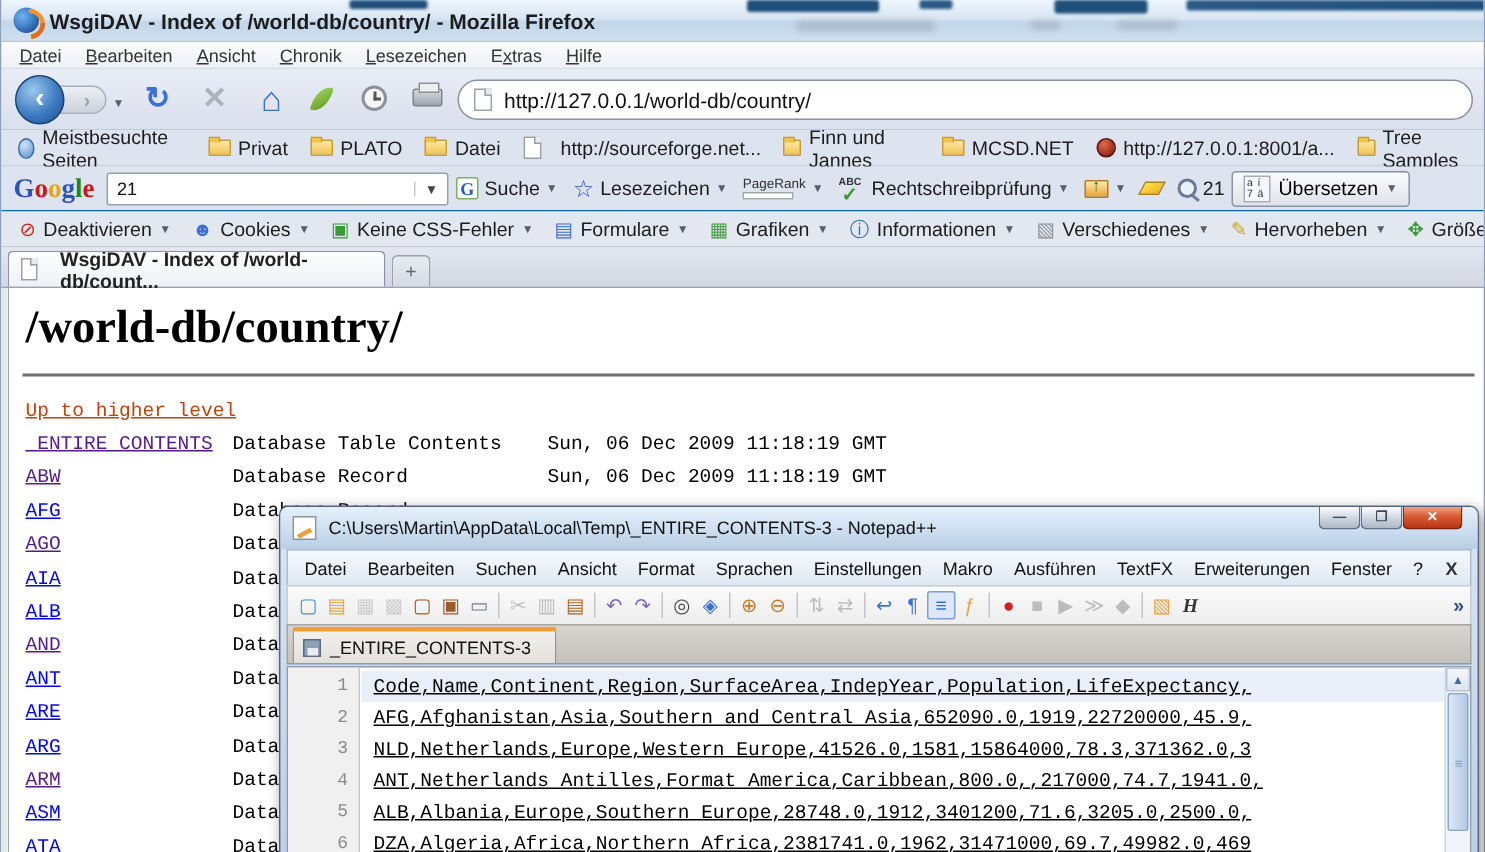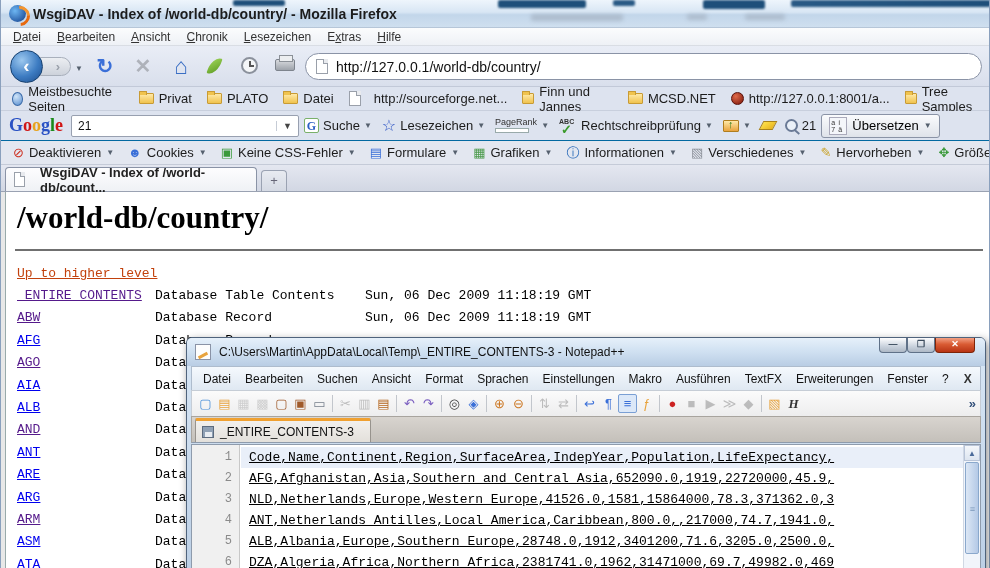--- a/index.html
+++ b/index.html
@@ -525,21 +525,21 @@
           <div class="np-linenum" style="top: 26px;">2</div>
           <div class="np-linenum" style="top: 47px;">3</div>
           <div class="np-linenum" style="top: 68px;">4</div>
           <div class="np-linenum" style="top: 89px;">5</div>
           <div class="np-linenum" style="top: 110px;">6</div>
         </div>
       <div class="np-lines" id="np-lines">
           <div class="np-line selected" style="top: 2px;">Code,Name,Continent,Region,SurfaceArea,IndepYear,Population,LifeExpectancy,</div>
           <div class="np-line" style="top: 23px;">AFG,Afghanistan,Asia,Southern and Central Asia,652090.0,1919,22720000,45.9,</div>
           <div class="np-line" style="top: 44px;">NLD,Netherlands,Europe,Western Europe,41526.0,1581,15864000,78.3,371362.0,3</div>
-          <div class="np-line" style="top: 65px;">ANT,Netherlands Antilles,Local America,Caribbean,800.0,,217000,74.7,1941.0,</div>
+          <div class="np-line" style="top: 65px;">ANT,Netherlands Antilles,Format America,Caribbean,800.0,,217000,74.7,1941.0,</div>
           <div class="np-line" style="top: 86px;">ALB,Albania,Europe,Southern Europe,28748.0,1912,3401200,71.6,3205.0,2500.0,</div>
           <div class="np-line" style="top: 107px;">DZA,Algeria,Africa,Northern Africa,2381741.0,1962,31471000,69.7,49982.0,469</div>
         </div>
       <div class="np-scroll">
         <div class="np-scroll-up">▲</div>
         <div class="np-scroll-thumb">≡</div>
       </div>
     </div>
   </div>
 </div>

